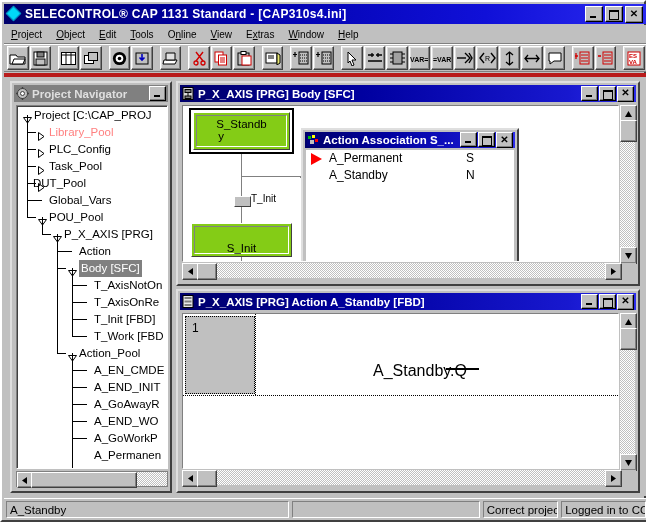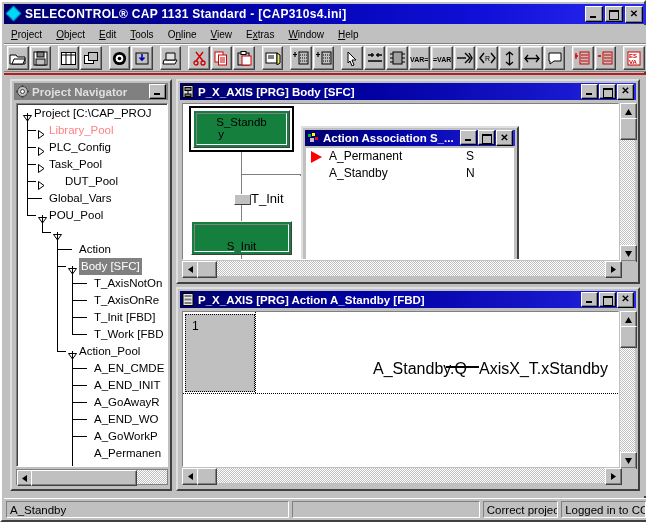--- a/index.html
+++ b/index.html
@@ -74,21 +74,21 @@
     box-shadow:inset -1px -1px 0 #808080, inset 1px 1px 0 #dfdfdf;
     display:flex;align-items:center;justify-content:center;
     position:relative;overflow:hidden;
   }
   .tbsep{width:7px;height:22px;}
   .tbtn svg{display:block;}
   
   .client{
     position:absolute;left:2px;top:71px;width:642px;height:423px;
     background:#c0c0c0;
-    border-top:2px solid #b91c1c;
+    border-top:4px solid #b91c1c;
     box-sizing:border-box;
   }
   
   .mdi{position:absolute;background:#c0c0c0;
     border-top:2px solid #dfdfdf;border-left:2px solid #dfdfdf;
     border-right:2px solid #404040;border-bottom:2px solid #404040;
     box-sizing:border-box;}
   .mdi-title{
     position:absolute;left:2px;top:2px;height:17px;
     background:linear-gradient(to right,#00006b 0%,#0000a0 40%,#1818cf 85%,#2c2cec 100%);
@@ -140,37 +140,37 @@
     background-size:2px 2px;}
   
   #sfcWin{left:172px;top:4px;width:464px;height:205px;}
   .sfc-canvas{
     position:absolute;left:4px;top:22px;width:437px;height:157px;
     background:#ffffff;overflow:hidden;
     border:1px solid #808080;border-right-color:#fff;border-bottom-color:#fff;
     box-sizing:border-box;
   }
   .sfc-step{
-    position:absolute;background:#15803d;box-sizing:border-box;
+    position:absolute;background:#84cc16;box-sizing:border-box;
     border-top:1px solid #ffffff;border-left:1px solid #ffffff;
     border-right:1px solid #404040;border-bottom:1px solid #404040;
     text-align:center;font-size:11.5px;color:#000;
   }
   .sfc-step .inner{
     position:absolute;inset:2px;border:1px solid #808080;
     border-right-color:#fff;border-bottom-color:#fff;
     display:flex;align-items:flex-start;justify-content:center;
     padding-top:2px;box-sizing:border-box;
   }
   .sel-frame{position:absolute;border:2px solid #000;box-sizing:border-box;}
   .sfc-line{position:absolute;background:#808080;}
   .trans-box{position:absolute;width:15px;height:9px;background:#c0c0c0;
     border-top:1px solid #ffffff;border-left:1px solid #ffffff;
     border-right:1px solid #404040;border-bottom:1px solid #404040;}
-  .trans-lbl{position:absolute;font-size:13px;color:#000;white-space:nowrap;}
+  .trans-lbl{position:absolute;font-size:10px;color:#000;white-space:nowrap;}
   
   #aaWin{position:absolute;left:118px;top:22px;width:218px;height:160px;
     background:#c0c0c0;box-sizing:border-box;
     border-top:2px solid #dfdfdf;border-left:2px solid #dfdfdf;
     border-right:2px solid #404040;border-bottom:2px solid #404040;}
   .aa-body{position:absolute;left:3px;top:20px;width:208px;height:134px;background:#fff;overflow:hidden;}
   .aa-row{position:relative;height:17px;line-height:17px;font-size:12px;color:#000;}
   .aa-name{position:absolute;left:23px;}
   .aa-q{position:absolute;left:160px;}
   .red-tri{position:absolute;left:5px;top:3px;width:0;height:0;
@@ -468,38 +468,39 @@
               <span class="arrow" style="left: 21px;"><svg width="7" height="9" viewBox="0 0 7 9">
                   <path d="M0.5 0.5v8L6 4.5z" fill="none" stroke="#000"></path>
                 </svg></span>
               <span class="tlabel" style="left: 32px;">Task_Pool</span>
             </div>
             <div class="trow">
               <div class="hline" style="left: 10px; width: 9px;"></div>
               <span class="arrow" style="left: 21px;"><svg width="7" height="9" viewBox="0 0 7 9">
                   <path d="M0.5 0.5v8L6 4.5z" fill="none" stroke="#000"></path>
                 </svg></span>
-              <span class="tlabel" style="left: 48px;">DUT_Pool</span>
+              <span class="tlabel" style="left: 16px;">DUT_Pool</span>
             </div>
             <div class="trow">
               <div class="hline" style="left: 10px; width: 15px;"></div>
               <span class="tlabel" style="left: 32px;">Global_Vars</span>
             </div>
             <div class="trow">
               <div class="hline" style="left: 10px; width: 9px;"></div>
               <span class="arrow" style="left: 21px;"><svg width="9" height="7" viewBox="0 0 9 7">
                   <path d="M0.5 0.5h8L4.5 6z" fill="none" stroke="#000"></path>
                 </svg></span>
               <span class="tlabel" style="left: 32px;">POU_Pool</span>
             </div>
             <div class="trow">
               <div class="hline" style="left: 25px; width: 9px;"></div>
               <span class="arrow" style="left: 36px;"><svg width="9" height="7" viewBox="0 0 9 7">
                   <path d="M0.5 0.5h8L4.5 6z" fill="none" stroke="#000"></path>
                 </svg></span>
+              <span class="tlabel" style="left: 47px;">P_X_AXIS [PRG]</span>
             </div>
             <div class="trow">
               <div class="hline" style="left: 40px; width: 15px;"></div>
               <span class="tlabel" style="left: 62px;">Action</span>
             </div>
             <div class="trow">
               <div class="hline" style="left: 40px; width: 9px;"></div>
               <span class="arrow" style="left: 51px;"><svg width="9" height="7" viewBox="0 0 9 7">
                   <path d="M0.5 0.5h8L4.5 6z" fill="none" stroke="#000"></path>
                 </svg></span>
@@ -695,21 +696,20 @@
       </div>
 
       <div class="fbd-canvas">
         <div class="fbd-net">
           <span>1</span>
         </div>
         <div class="fbd-dot-h"></div>
         <div class="fbd-dot-v"></div>
         <div class="fbd-lbl" style="left:190px;top:48px;">A_Standby.Q</div>
         <div class="fbd-wire" style="left:263px;top:54px;width:33px;"></div>
-        <div class="fbd-lbl" style="left:296px;top:48px;">AxisX_T.xStandby</div>
       </div>
 
       <div class="vscroll" style="left:442px;top:22px;width:16px;height:156px;">
         <div class="sb-arrow" style="left:0;top:0;width:15px;height:15px;">
           <svg width="7" height="6" viewBox="0 0 7 6">
               <path d="M3.5 0L7 6H0z" fill="#000"></path>
             </svg>
         </div>
         <div class="sb-track" style="left:0;top:15px;width:15px;height:126px;"></div>
         <div class="sb-thumb" style="left:0;top:15px;width:15px;height:20px;"></div>

